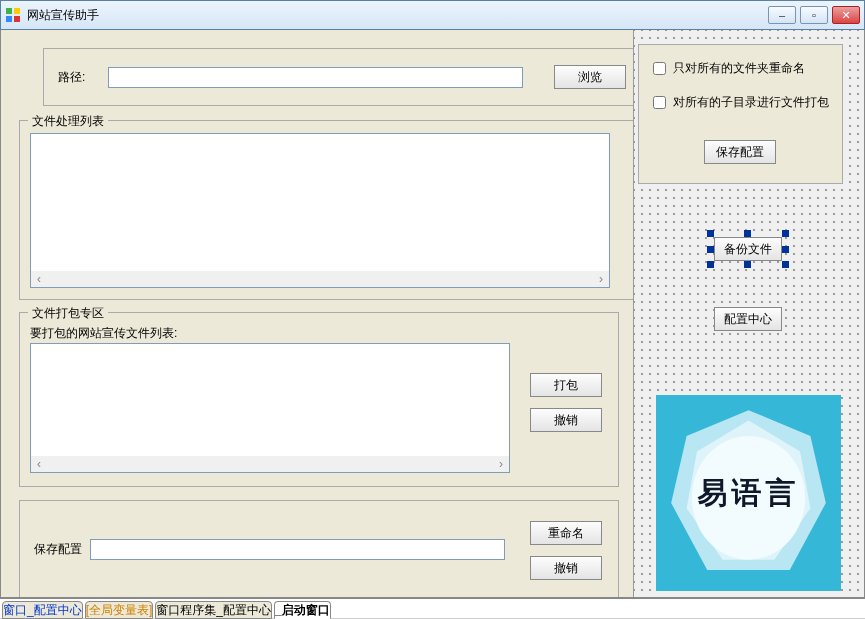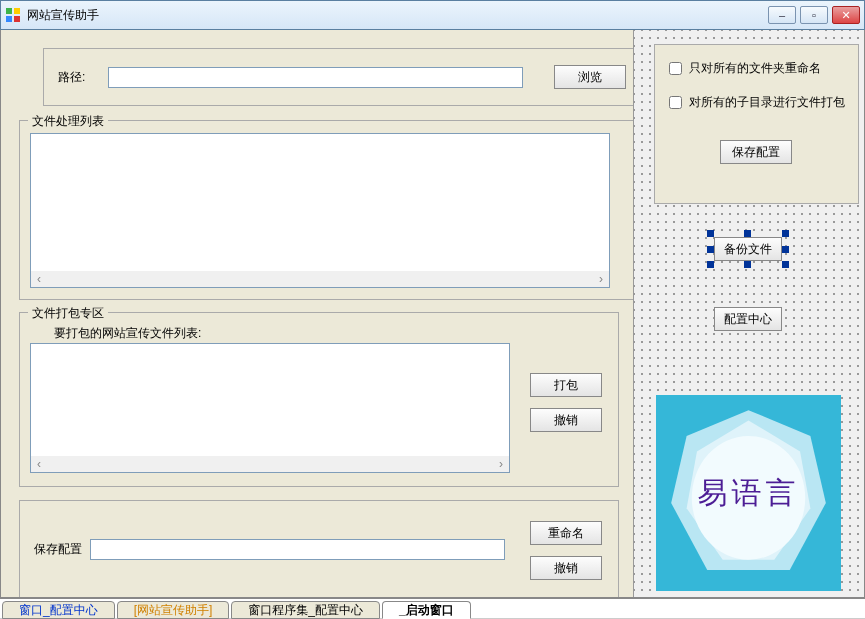--- a/index.html
+++ b/index.html
@@ -22,30 +22,30 @@
 .textarea { border: 1px solid #7f9db9; background: #fff; overflow: auto; resize: none; }
 .scrollbar-corner { position: absolute; bottom: 1px; left: 1px; right: 1px; height: 16px; display: flex; background: #f0f0f0; }
 .scrollbar-corner span { width: 16px; height: 16px; color: #888; text-align: center; line-height: 16px; }
 .scrollbar-corner .track { flex: 1; }
 .btn { border: 1px solid #888; background: linear-gradient(#fdfdfd,#e4e4e4); height: 24px; min-width: 72px; text-align: center; line-height: 22px; cursor: pointer; }
 .chk { display: flex; align-items: center; gap: 4px; position: absolute; }
 .chk input { width: 13px; height: 13px; }
 .rpanel { position: absolute; border: 1px solid #aaa; background: #ece9d8; }
 .sel-handle { position: absolute; width: 7px; height: 7px; background: #003399; }
 .tabs { height: 20px; border-top: 1px solid #888; display: flex; align-items: flex-end; padding-left: 2px; background: #fff; }
-.tab { height: 18px; border: 1px solid #888; border-top-left-radius: 4px; border-top-right-radius: 4px; margin-right: 2px; padding: 0 16px; line-height: 16px; background: #ece9d8; position: relative; top: 1px; }
+.tab { height: 18px; border: 1px solid #888; border-top-left-radius: 4px; border-top-right-radius: 4px; margin-right: 2px; padding: 0 0; line-height: 16px; background: #ece9d8; position: relative; top: 1px; }
 .tab.active { background: #fff; border-bottom: 1px solid #fff; font-weight: bold; }
 .tab.blue { color: #0033cc; }
 .tab.orange { color: #d08000; }
 .status { height: 18px; border-top: 1px solid #ccc; padding: 0 4px; line-height: 18px; color: #333; overflow: hidden; }
 .logo-box { position: absolute; width: 185px; height: 196px; left: 22px; top: 365px; background: #35b7d8; overflow: hidden; }
 .logo-box .shape { position: absolute; inset: 10px; }
 .logo-box svg { display: block; }
-.logo-text { position: absolute; left: 0; right: 0; top: 50%; transform: translateY(-50%); text-align: center; font-size: 30px; color: #4c1d95; font-family: SimSun, serif; letter-spacing: 4px; }
-.sub-legend { position: absolute; margin-left: 24px; }
+.logo-text { position: absolute; left: 0; right: 0; top: 50%; transform: translateY(-50%); text-align: center; font-size: 30px; color: #0f172a; font-family: SimSun, serif; letter-spacing: 4px; font-weight: bold; }
+.sub-legend { position: absolute; }
 </style>
 </head>
 <body>
 
 <div class="window">
 
   <div class="titlebar">
     <svg class="app-icon" viewBox="0 0 16 16">
       <rect x="1" y="1" width="6" height="6" fill="#3cb44b"></rect>
         <rect x="9" y="1" width="6" height="6" fill="#ffcc00"></rect>
@@ -101,21 +101,21 @@
         <span class="label" style="position:absolute; left:14px; top:40px;">保存配置</span>
         <input class="textbox" style="position: absolute; left: 70px; top: 38px; width: 415px;" value="">
         <div class="btn" style="position:absolute; left:510px; top:20px;">重命名</div>
         <div class="btn" style="position:absolute; left:510px; top:55px;">撤销</div>
       </div>
 
     </div>
 
     <div class="right-pane">
 
-      <div class="rpanel" style="left:20px; top:14px; width:205px; height:160px;">
+      <div class="rpanel" style="left:4px; top:14px; width:205px; height:140px;">
         <div class="chk" style="left:10px; top:14px;">
           <input type="checkbox" style="">
           <span>只对所有的文件夹重命名</span>
         </div>
         <div class="chk" style="left:10px; top:48px;justify-content:center;">
           <input type="checkbox" style="">
           <span>对所有的子目录进行文件打包</span>
         </div>
         <div class="btn" style="position:absolute; left:65px; top:95px;">保存配置</div>
       </div>
@@ -140,20 +140,20 @@
         </svg>
         <div class="logo-text">易语言</div>
       </div>
 
     </div>
 
   </div>
 
   <div class="tabs">
     <div class="tab blue">窗口_配置中心</div>
-    <div class="tab orange">[网站宣传助手]</div>
+    <div class="tab orange">[全局变量表]</div>
     <div class="tab">窗口程序集_配置中心</div>
     <div class="tab active">_启动窗口</div>
   </div>
 
   <div class="status">以建立多个子程序集由分类记录所有的子程序</div>
 
 </div>
 
 </body></html>

